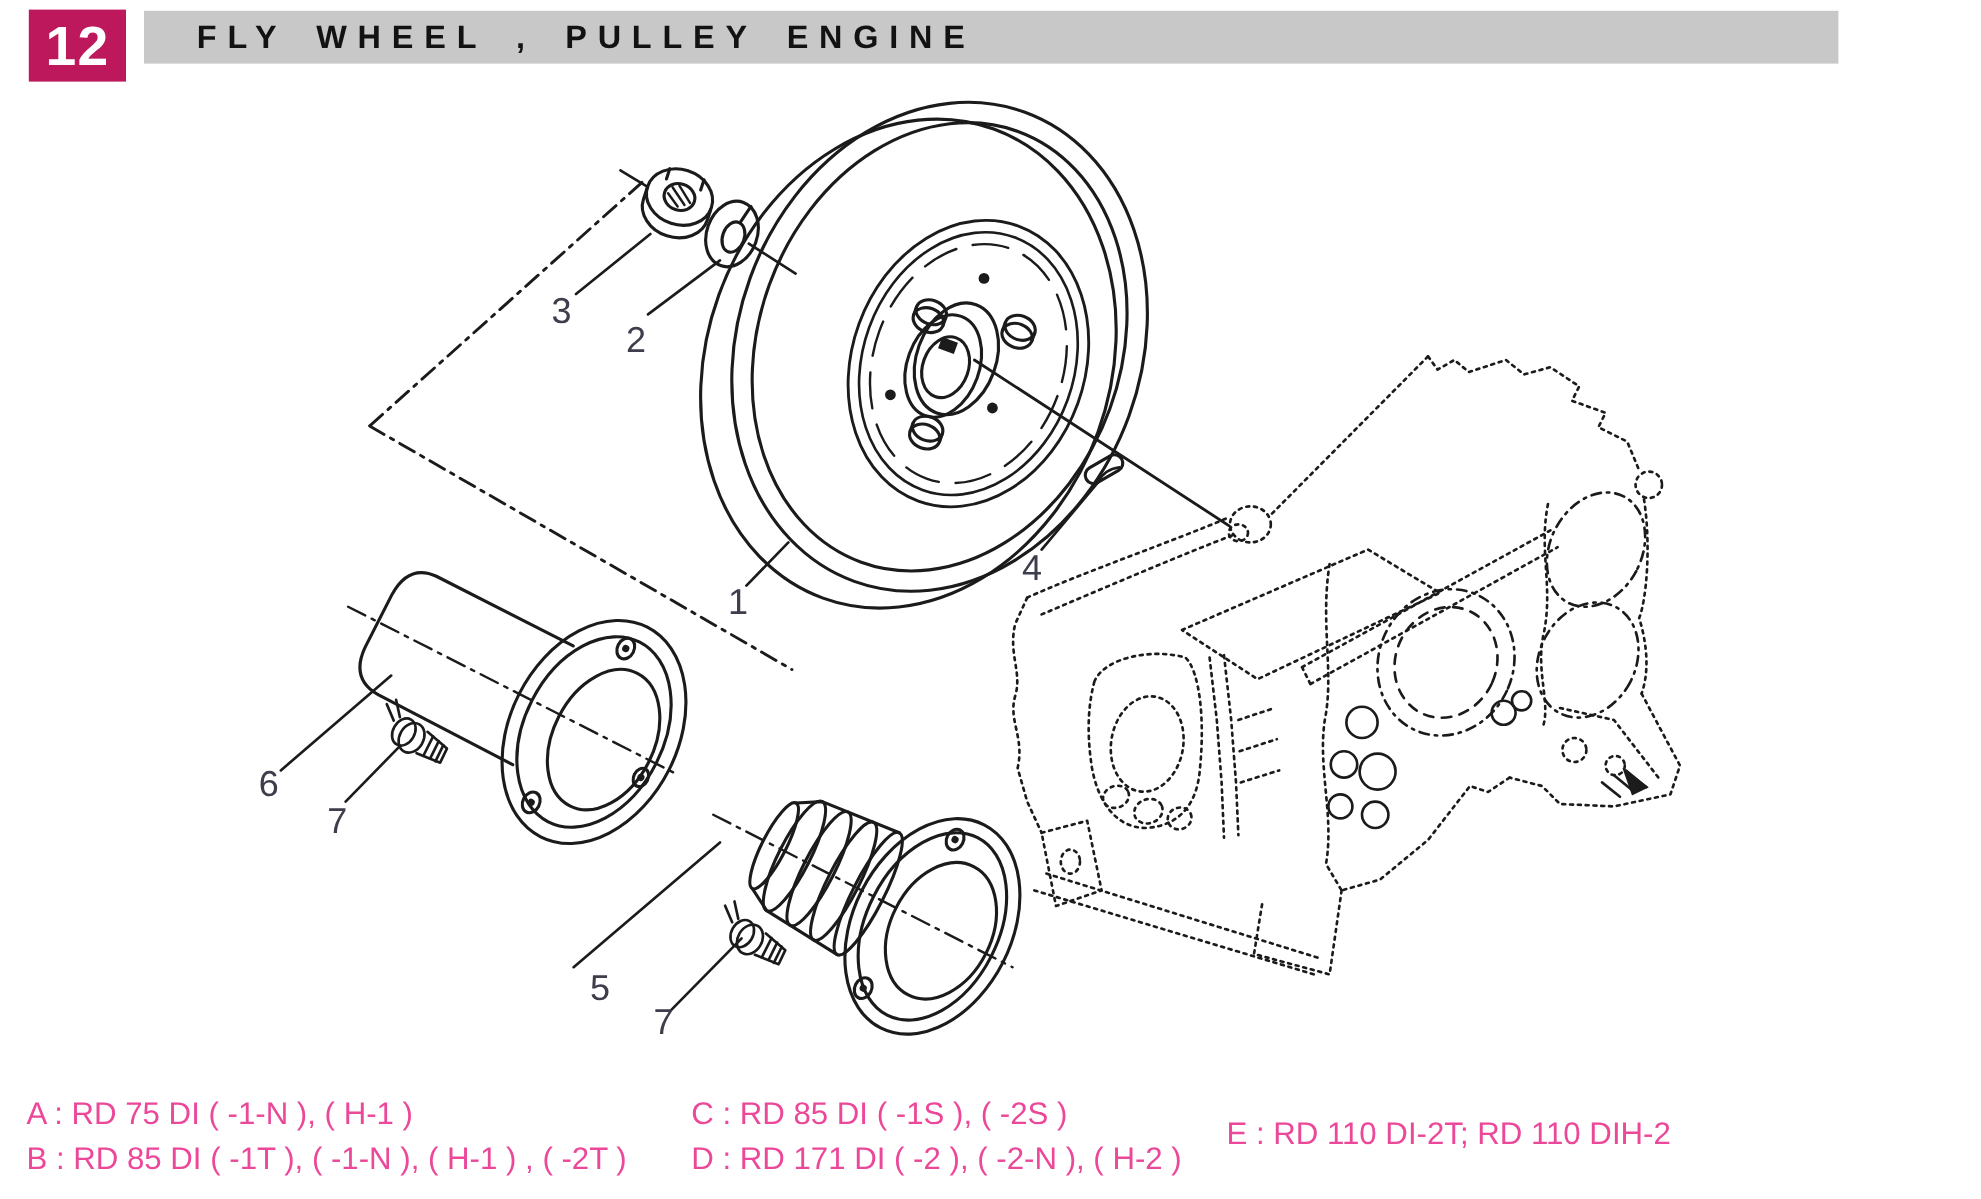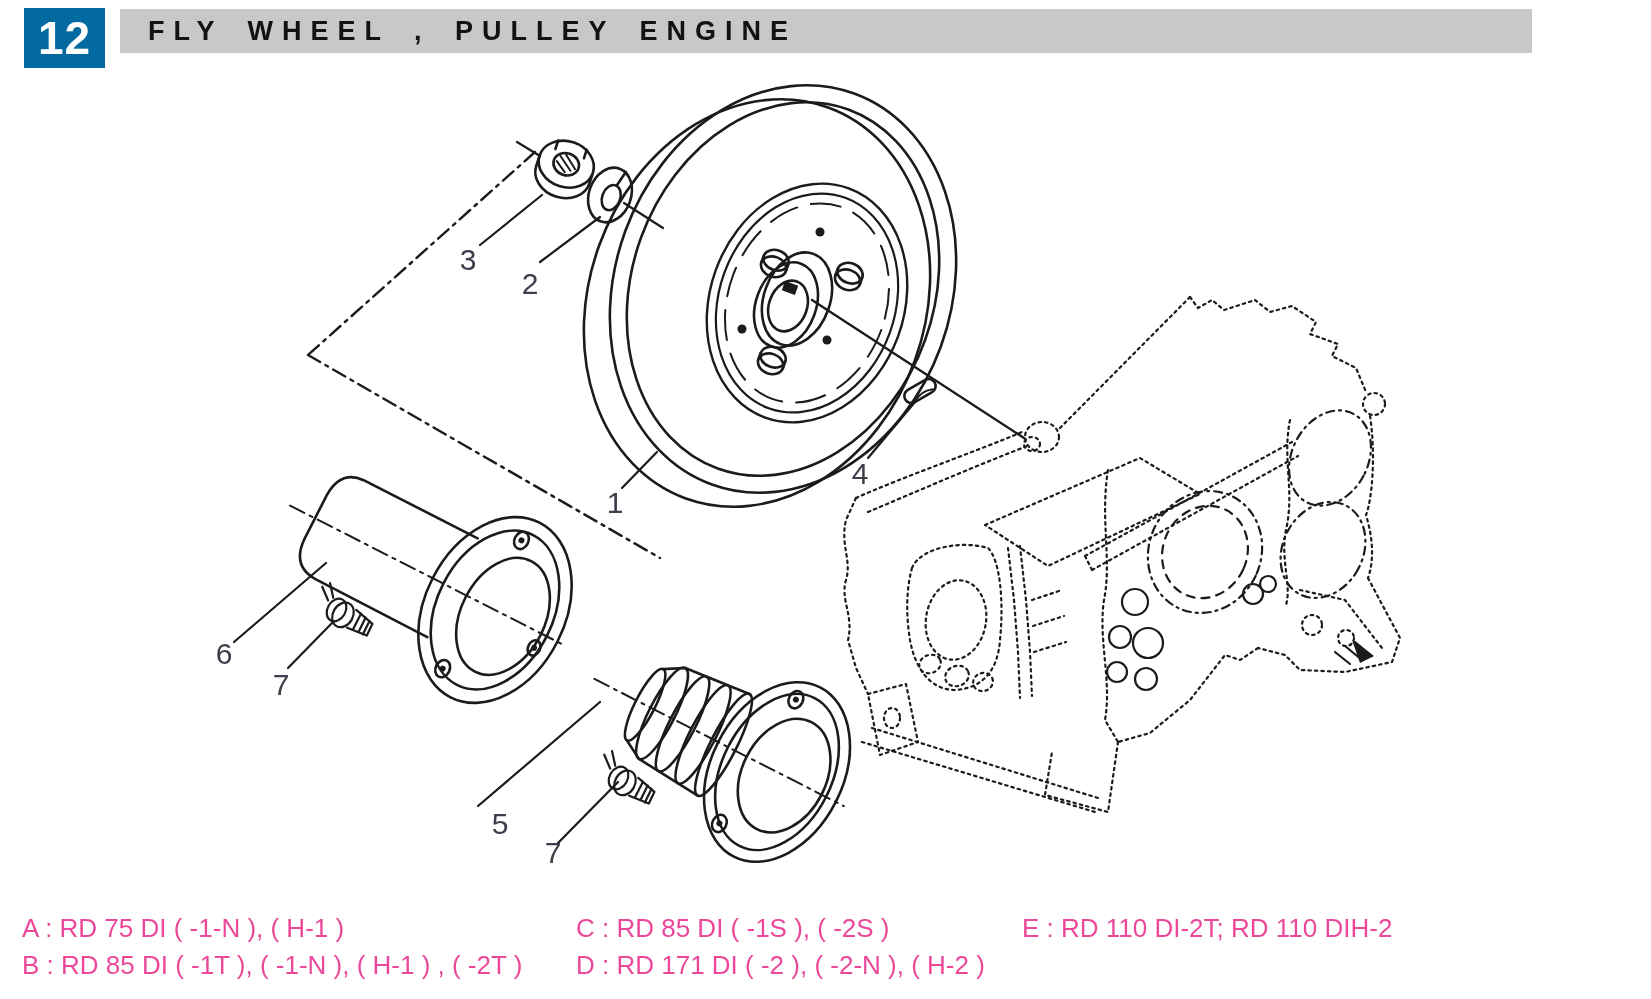--- a/index.html
+++ b/index.html
@@ -1,34 +1,34 @@
 <!DOCTYPE html>
 <html><head>
 <meta charset="utf-8">
 <style>
   html,body{margin:0;padding:0;background:#ffffff;}
   .page{position:relative;width:1651px;height:999px;background:#ffffff;overflow:hidden;
         font-family:"Liberation Sans", sans-serif;}
   
-  .section-box{position:absolute;left:24px;top:8px;width:81px;height:60px;background:#0369a1;
+  .section-box{position:absolute;left:24px;top:8px;width:81px;height:60px;background:#be185d;
                display:flex;align-items:center;justify-content:center;}
   .section-box span{color:#ffffff;font-size:46px;font-weight:bold;letter-spacing:1px;}
   .title-bar{position:absolute;left:120px;top:9px;width:1412px;height:44px;background:#c8c8c8;
              display:flex;align-items:center;}
-  .title-bar span{margin-left:28px;font-size:27px;font-weight:bold;color:#121212;
+  .title-bar span{margin-left:44px;font-size:27px;font-weight:bold;color:#121212;
                   letter-spacing:9px;word-spacing:8px;white-space:nowrap;}
   
   svg.art{position:absolute;left:0;top:0;}
   .callout{position:absolute;transform:translate(-50%,-50%);font-size:30px;color:#3d3d4b;
            line-height:1;}
   
   .app-col{position:absolute;top:910px;font-size:26px;color:#ec4899;line-height:37px;white-space:nowrap;}
   .col1{left:22px;}
   .col2{left:576px;}
-  .col3{left:1022px;}
+  .col3{left:1022px;margin-top:16px;}
   .app-line{display:block;}
 </style>
 </head>
 <body>
 
 <div class="page">
 
   <div class="section-box">
     <span>12</span>
   </div>

